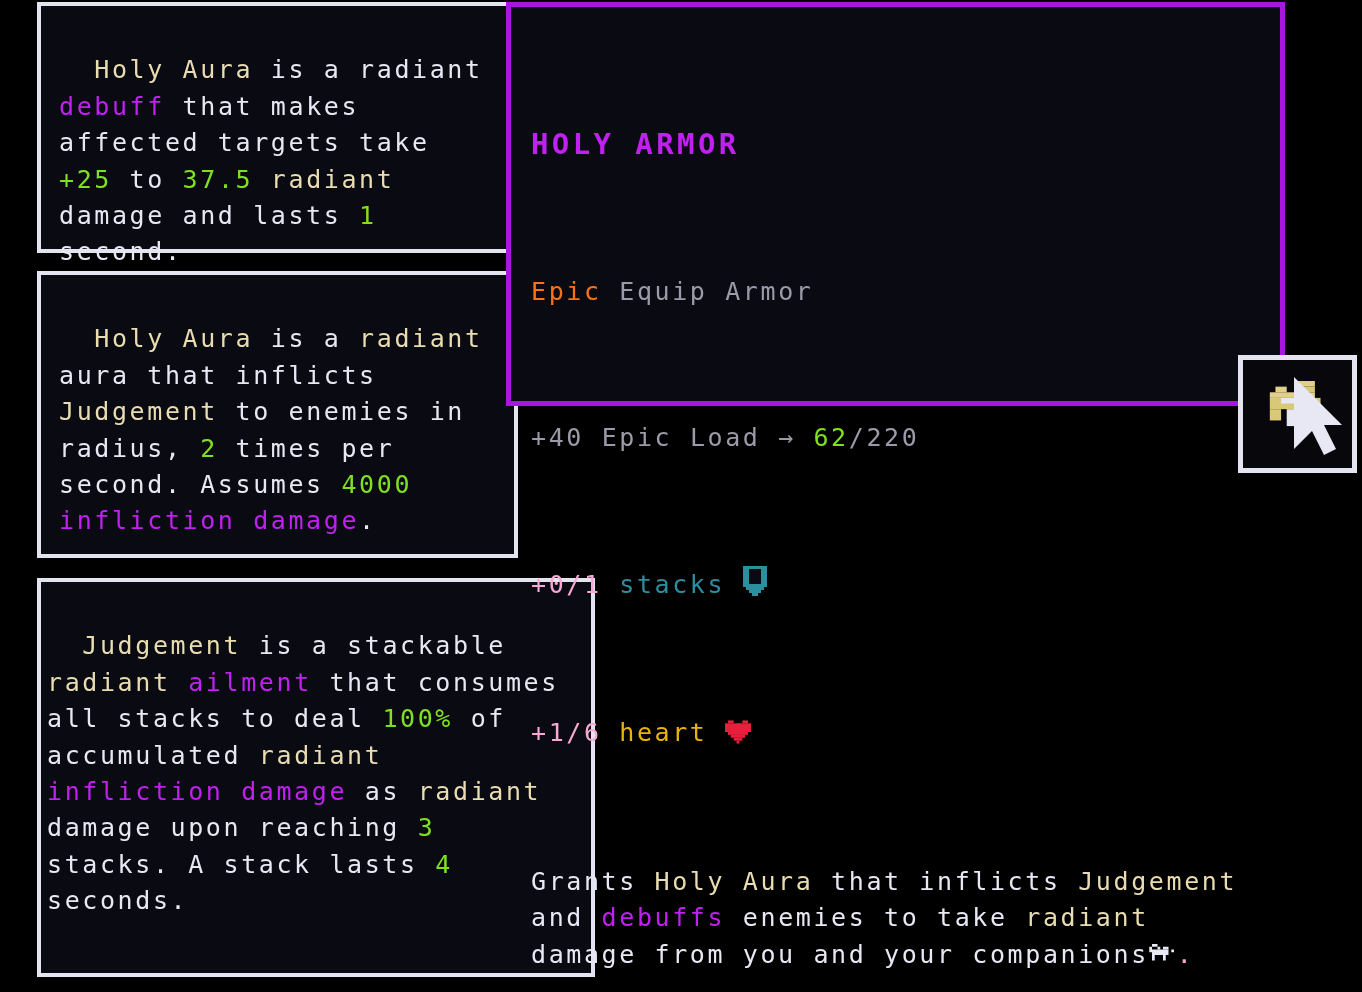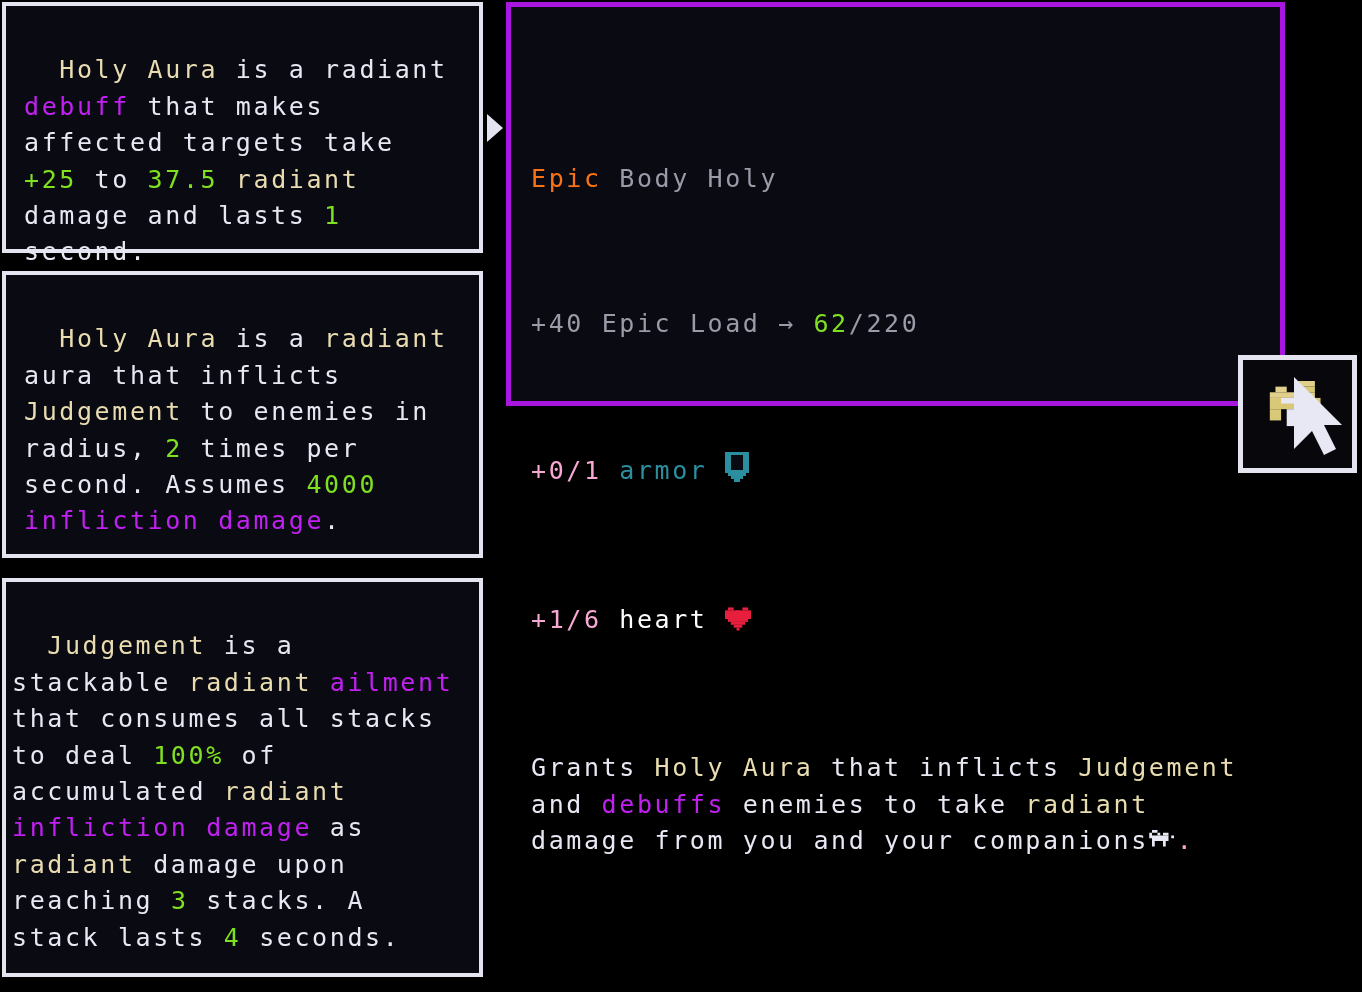--- a/index.html
+++ b/index.html
@@ -21,24 +21,25 @@
     box-sizing: border-box;
     background: #0a0a12;
     border: 4px solid #e4e4f0;
     padding: 10px 18px 12px 18px;
     font-size: 25px;
     line-height: 36.4px;
     letter-spacing: 2.6px;
     color: #e8e8f4;
     white-space: pre-wrap;
     word-break: normal;
+    margin-left: 35px;
   }
   #tip-holy-aura-debuff { left: 2px;  top: 2px;   width: 481px; height: 251px; }
   #tip-holy-aura-main   { left: 2px;  top: 271px; width: 481px; height: 287px; }
-  #tip-judgement        { left: 2px;  top: 578px; width: 481px; height: 399px; padding-left: 6px; }
+  #tip-judgement        { left: 2px;  top: 578px; width: 558px; height: 399px; padding-left: 6px; }
 
   
   .tip-pointer {
     position: absolute;
     left: 481px;
     top: 108px;
     width: 0; height: 0;
     border-top: 14px solid transparent;
     border-bottom: 14px solid transparent;
     border-left: 16px solid #e4e4f0;
@@ -69,21 +70,21 @@
     line-height: 40px;
     margin-bottom: 1px;
   }
 
   
   .c-white  { color: #f9a8d4; }
   .c-purple { color: #f97316; }
   .c-green  { color: #7fe020; }
   .c-gray   { color: #9a9aa8; }
   .c-teal   { color: #2b8fa0; }
-  .c-red    { color: #ffffff; }
+  .c-red    { color: #eab308; }
 
   .glyph { display: inline-block; vertical-align: -3px; }
 
   
   #inventory-slot {
     position: absolute;
     left: 1238px;
     top: 355px;
     width: 119px;
     height: 118px;
@@ -118,26 +119,27 @@
 <div class="tooltip" id="tip-holy-aura-main">
   <span class="tt-body"><span style="color: rgb(232, 220, 176);">Holy Aura</span><span style="color: rgb(232, 232, 244);"> is a </span><span style="color: rgb(232, 220, 176);">radiant</span><span style="color: rgb(232, 232, 244);"> aura that inflicts </span><span style="color: rgb(232, 220, 176);">Judgement</span><span style="color: rgb(232, 232, 244);"> to enemies in radius, </span><span style="color: rgb(127, 224, 32);">2</span><span style="color: rgb(232, 232, 244);"> times per second. Assumes </span><span style="color: rgb(127, 224, 32);">4000</span><span style="color: rgb(232, 232, 244);"> </span><span style="color: rgb(192, 32, 240);">infliction damage</span><span style="color: rgb(232, 232, 244);">.</span></span>
 </div>
 
 <div class="tooltip" id="tip-judgement">
   <span class="tt-body"><span style="color: rgb(232, 220, 176);">Judgement</span><span style="color: rgb(232, 232, 244);"> is a stackable </span><span style="color: rgb(232, 220, 176);">radiant</span><span style="color: rgb(232, 232, 244);"> </span><span style="color: rgb(192, 32, 240);">ailment</span><span style="color: rgb(232, 232, 244);"> that consumes all stacks to deal </span><span style="color: rgb(127, 224, 32);">100%</span><span style="color: rgb(232, 232, 244);"> of accumulated </span><span style="color: rgb(232, 220, 176);">radiant</span><span style="color: rgb(232, 232, 244);"> </span><span style="color: rgb(192, 32, 240);">infliction damage</span><span style="color: rgb(232, 232, 244);"> as </span><span style="color: rgb(232, 220, 176);">radiant</span><span style="color: rgb(232, 232, 244);"> damage upon reaching </span><span style="color: rgb(127, 224, 32);">3</span><span style="color: rgb(232, 232, 244);"> stacks. A stack lasts </span><span style="color: rgb(127, 224, 32);">4</span><span style="color: rgb(232, 232, 244);"> seconds.</span></span>
 </div>
 
 <div id="item-panel" style="border-color: rgb(169, 22, 224);">
 
+  <div id="item-title">HOLY ARMOR</div>
 
-  <div><span class="c-purple">Epic</span><span class="c-gray"> </span><span class="c-gray">Body Holy</span></div>
+  <div><span class="c-purple">Epic</span><span class="c-gray"> </span><span class="c-gray">Equip Armor</span></div>
 
   <div><span class="c-gray">+40</span><span class="c-gray"> </span><span class="c-gray">Epic Load</span><span class="c-gray"> </span><span class="c-gray">→</span><span class="c-gray"> </span><span class="c-green">62</span><span class="c-gray">/</span><span class="c-gray">220</span></div>
 
-  <div><span class="c-white">+0/1</span><span> </span><span class="c-teal">armor</span><span> </span><span class="glyph"><svg width="24" height="30" viewBox="0 0 8 10">
+  <div><span class="c-white">+0/1</span><span> </span><span class="c-teal">stacks</span><span> </span><span class="glyph"><svg width="24" height="30" viewBox="0 0 8 10">
       <rect x="0" y="0" width="8" height="7" fill="#2b8fa0"></rect>
       <rect x="1" y="7" width="6" height="1" fill="#2b8fa0"></rect>
       <rect x="2" y="8" width="4" height="1" fill="#2b8fa0"></rect>
       <rect x="3" y="9" width="2" height="1" fill="#2b8fa0"></rect>
       <rect x="2" y="1" width="4" height="5" fill="#0a0a12"></rect>
       </svg></span></div>
 
   <div><span class="c-white">+1/6</span><span> </span><span class="c-red">heart</span><span> </span><span class="glyph"><svg width="26" height="24" viewBox="0 0 9 8">
       <rect x="1" y="0" width="2" height="1" fill="#e81f3c"></rect>
       <rect x="6" y="0" width="2" height="1" fill="#e81f3c"></rect>

